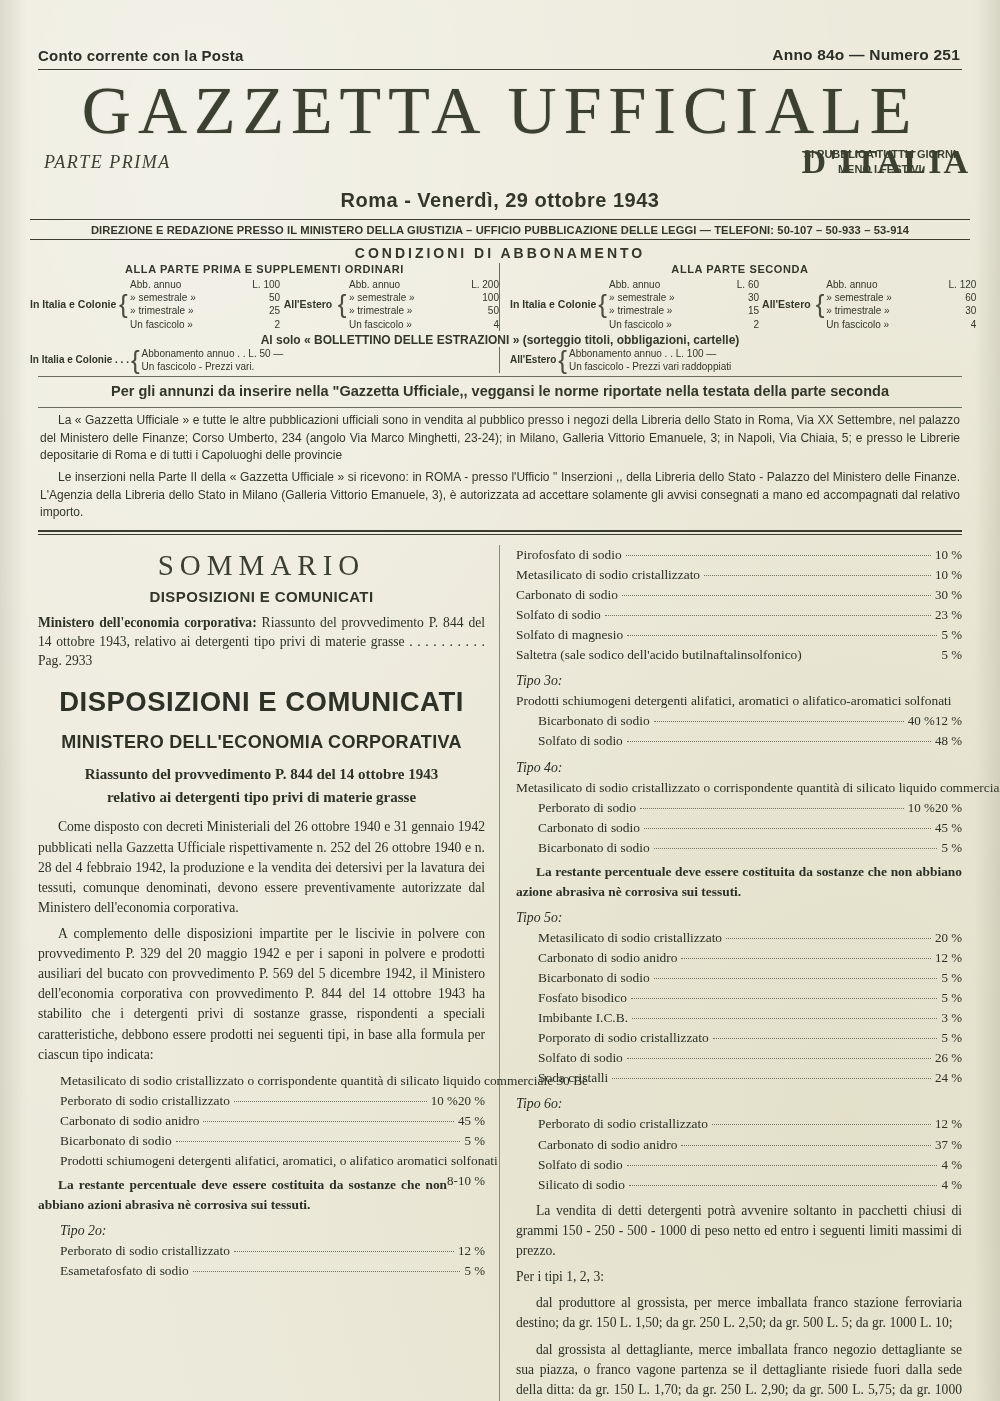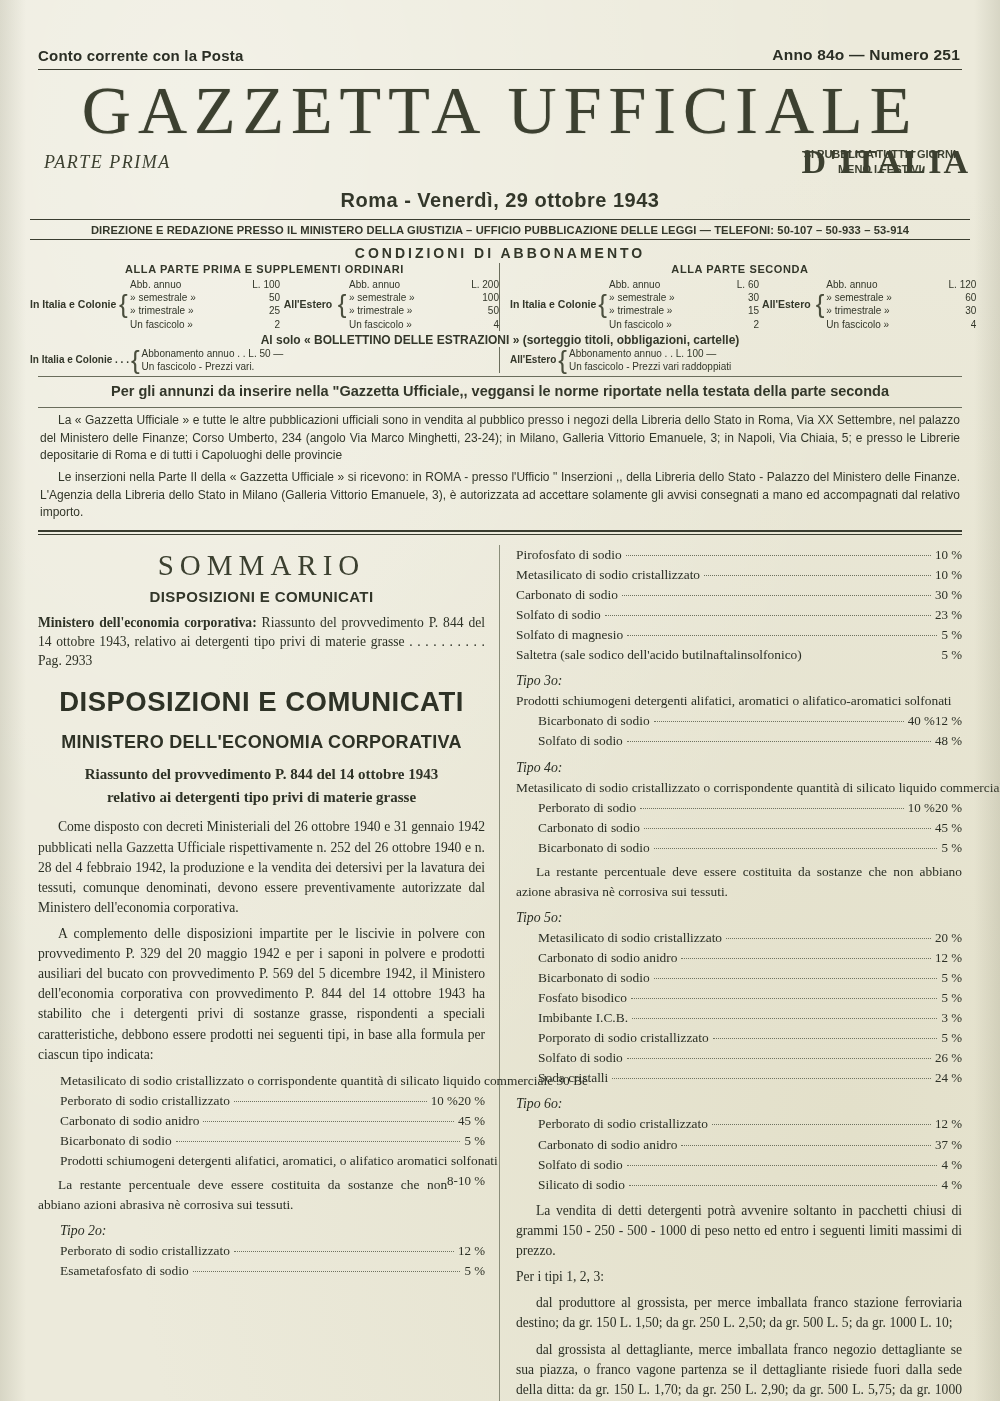--- a/index.html
+++ b/index.html
@@ -157,21 +157,21 @@
   }
   .entry .nm{white-space:nowrap;padding-left:22px;}
   .entry .dots{
     flex:1;margin:0 4px;
     border-bottom:1px dotted #6d715f;
     transform:translateY(-3px);
   }
   .entry .val{white-space:nowrap;font-size:13px;}
   .entry.wrap{display:block;padding-left:0;}
   .entry.wrap .nm{display:inline;padding-left:22px;}
-  .note{font-size:13.4px;line-height:1.48;text-align:justify;margin:4px 0 4px;}
+  .note{font-size:13.4px;line-height:1.48;text-align:justify;margin:4px 0 4px;font-weight:bold;}
   .note.ind{text-indent:20px;}
   .edge{
     position:absolute;top:0;bottom:0;width:26px;
     background:linear-gradient(90deg, rgba(120,120,95,.18), rgba(120,120,95,0));
   }
   .edge.left{left:0;}
   .edge.right{right:0;background:linear-gradient(270deg, rgba(120,120,95,.18), rgba(120,120,95,0));}
 </style>
 </head>
 <body>

